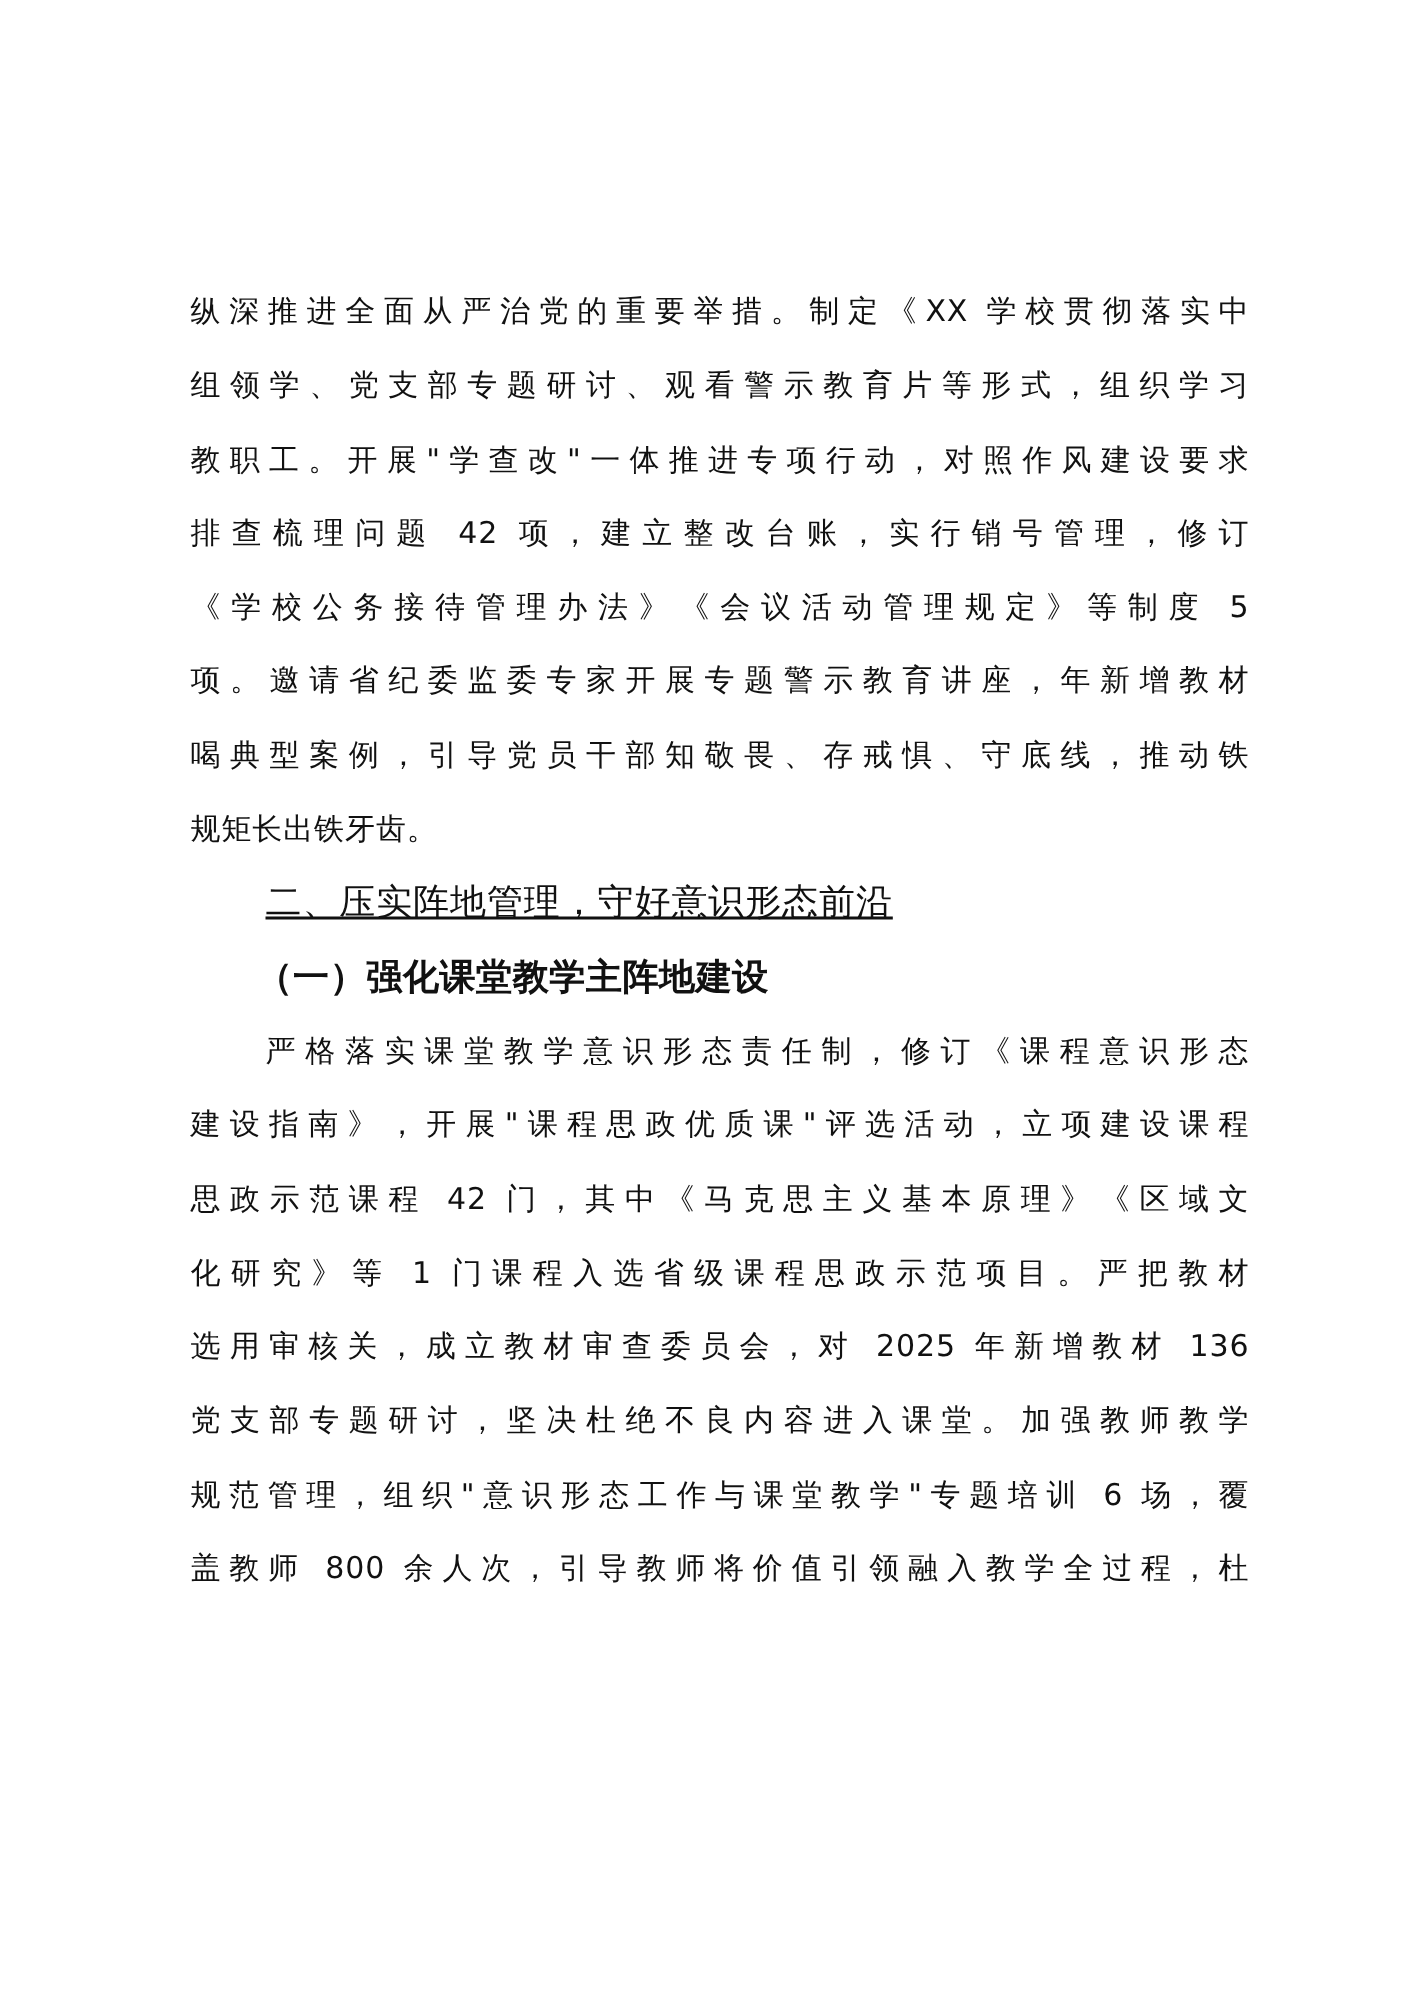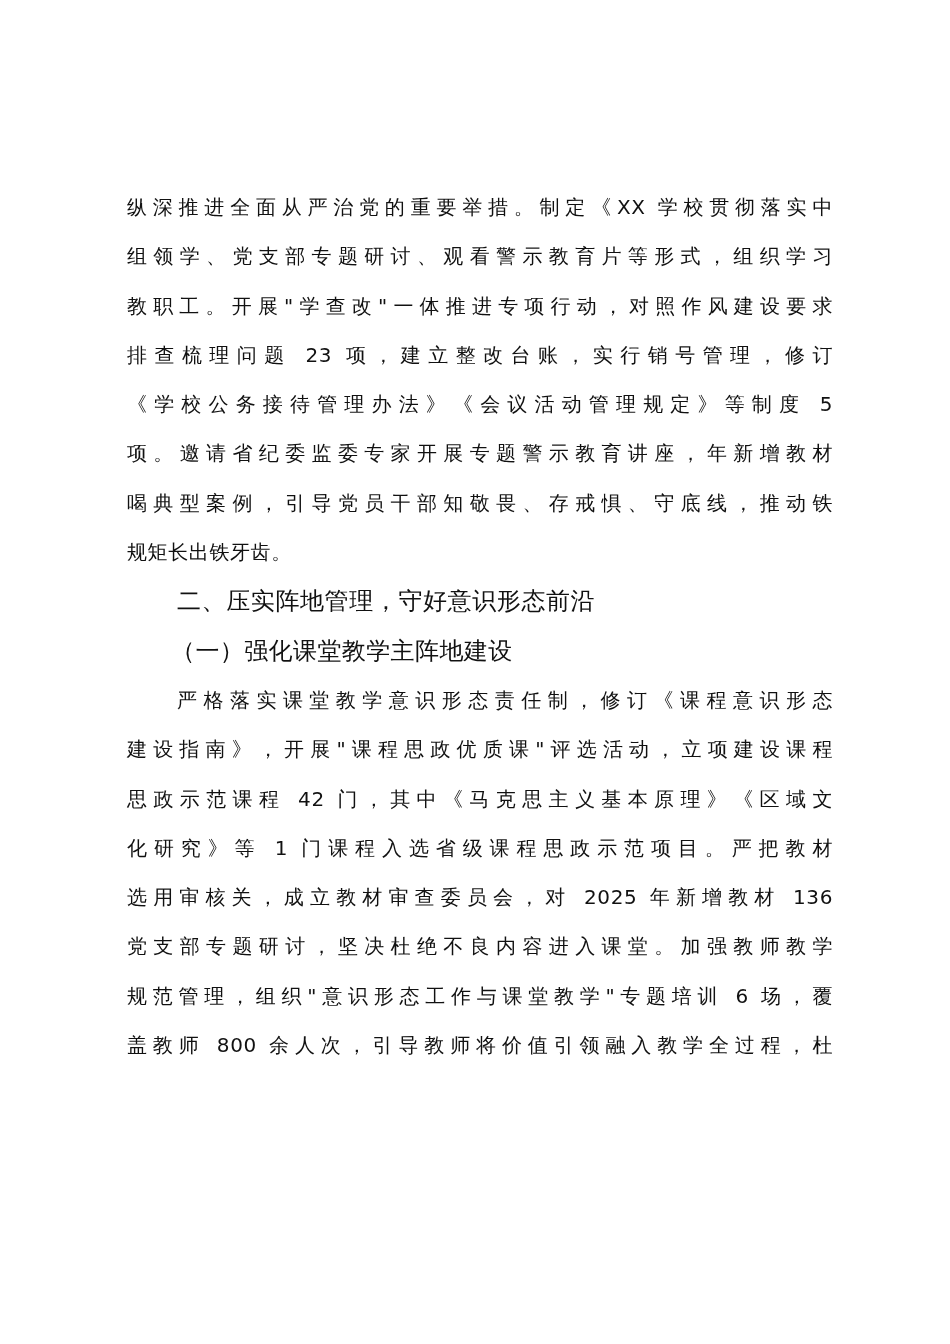--- a/index.html
+++ b/index.html
@@ -36,41 +36,42 @@
     .line.indent {
       padding-left: 50px;
     }
     .heading-l1 {
       height: 49.3px;
       line-height: 49.3px;
       font-size: 24px;
       white-space: nowrap;
       padding-left: 50px;
       letter-spacing: 0.6px;
+      text-decoration: underline;
     }
     .heading-l2 {
       height: 49.3px;
       line-height: 49.3px;
       font-size: 24px;
-      font-weight: normal;
+      font-weight: bold;
       white-space: nowrap;
       padding-left: 44px;
       letter-spacing: 0.4px;
     }
   </style>
 </head>
 <body>
 
 <div class="page">
 
   <div>
     <div class="line">纵深推进全面从严治党的重要举措。制定《XX 学校贯彻落实中</div>
     <div class="line">组领学、党支部专题研讨、观看警示教育片等形式，组织学习</div>
     <div class="line">教职工。开展"学查改"一体推进专项行动，对照作风建设要求</div>
-    <div class="line">排查梳理问题 23 项，建立整改台账，实行销号管理，修订</div>
+    <div class="line">排查梳理问题 42 项，建立整改台账，实行销号管理，修订</div>
     <div class="line">《学校公务接待管理办法》《会议活动管理规定》等制度 5</div>
     <div class="line">项。邀请省纪委监委专家开展专题警示教育讲座，年新增教材</div>
     <div class="line">喝典型案例，引导党员干部知敬畏、存戒惧、守底线，推动铁</div>
     <div class="line last">规矩长出铁牙齿。</div>
   </div>
 
   <div class="heading-l1">二、压实阵地管理，守好意识形态前沿</div>
 
   <div class="heading-l2">（一）强化课堂教学主阵地建设</div>
 

